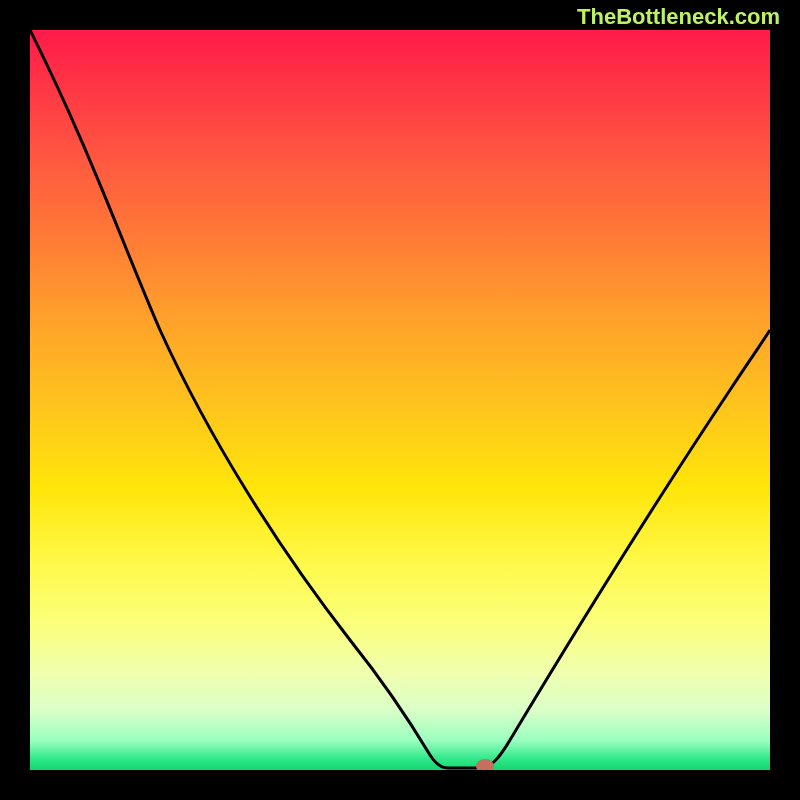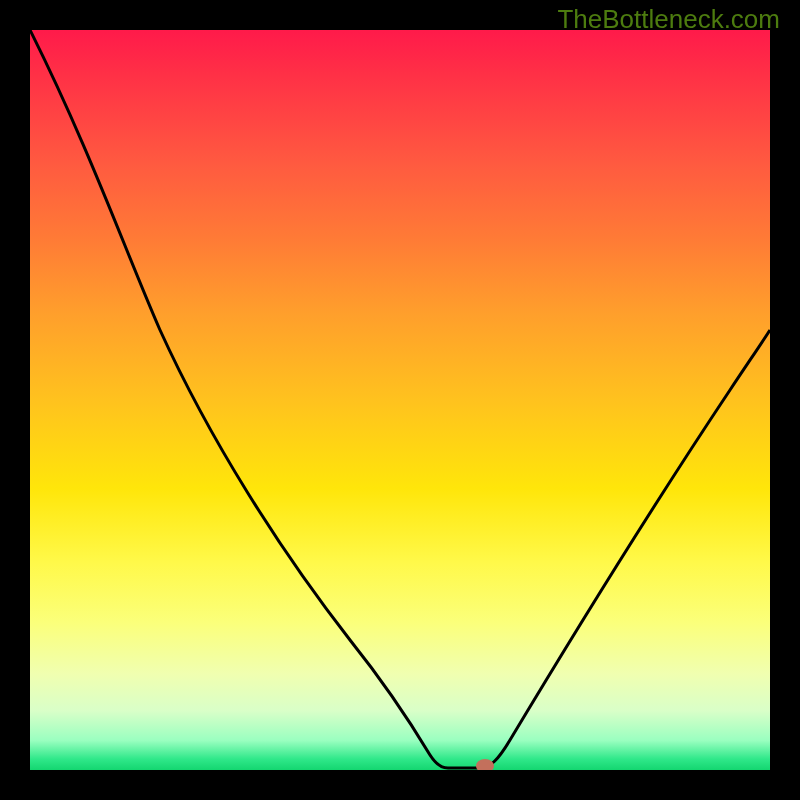--- a/index.html
+++ b/index.html
@@ -8,23 +8,23 @@
     height: 800px;
     background: #000;
     position: relative;
     font-family: Arial, Helvetica, sans-serif;
     overflow: hidden;
   }
   .watermark {
     position: absolute;
     top: 4px;
     right: 20px;
-    color: #4d7c0f;
-    font-size: 26px;
-    font-weight: 400;
+    color: #bef264;
+    font-size: 22px;
+    font-weight: 700;
     z-index: 3;
   }
   .plot-area {
     position: absolute;
     left: 30px;
     top: 30px;
     width: 740px;
     height: 740px;
     z-index: 1;
   }

